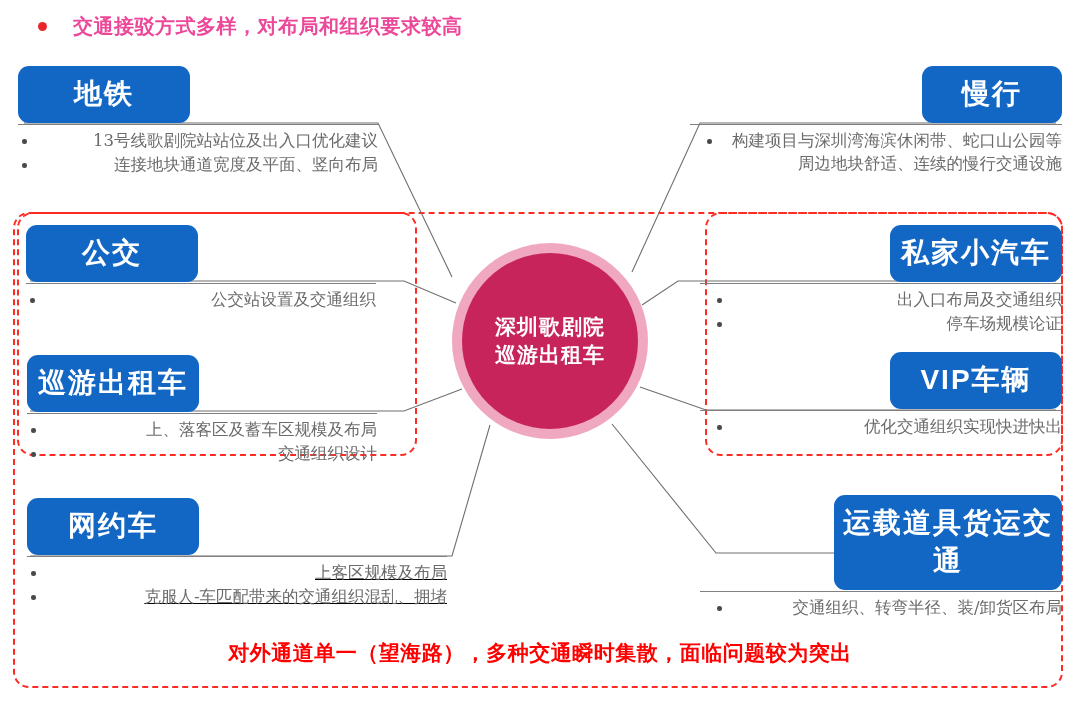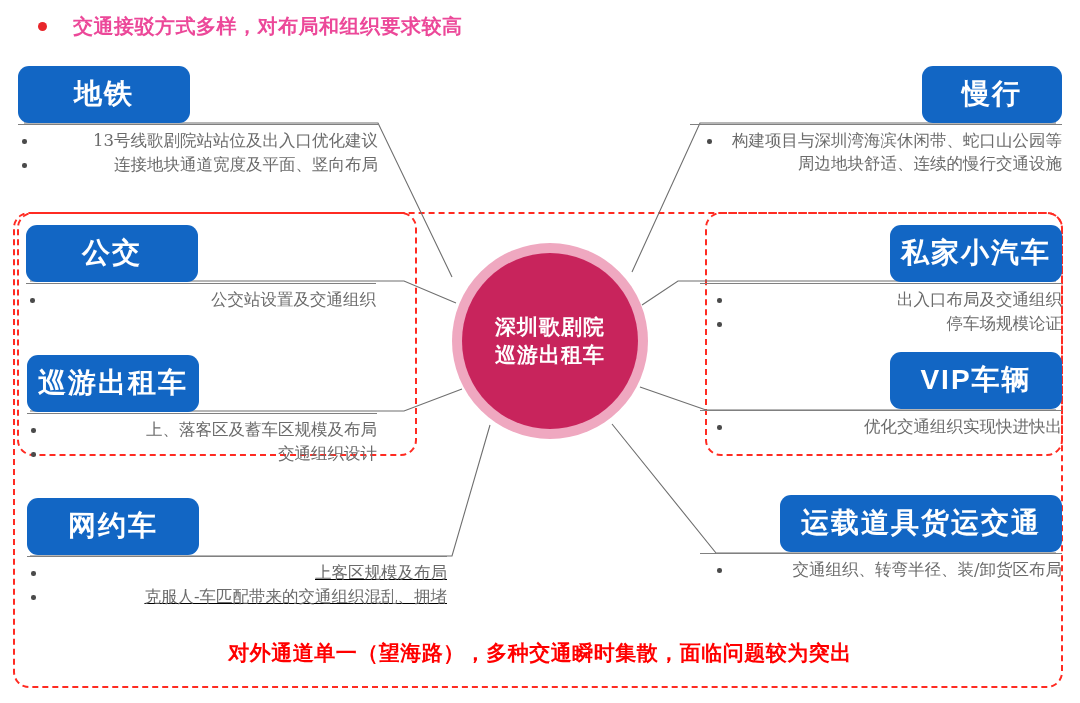--- a/index.html
+++ b/index.html
@@ -94,21 +94,21 @@
   
   .branch.right .chip{float:right;}
   .branch.right .clear{clear:both;}
   #b-slow{left:690px;top:66px;width:372px;}
   #b-slow .chip{width:140px;}
   #b-car{left:700px;top:225px;width:362px;}
   #b-car .chip{width:172px;}
   #b-vip{left:700px;top:352px;width:362px;}
   #b-vip .chip{width:172px;}
   #b-freight{left:700px;top:495px;width:362px;}
-  #b-freight .chip{width:282px;}
+  #b-freight .chip{width:228px;}
 
   
   .bottom-note{
     position:absolute;left:0;top:639px;width:1080px;
     text-align:center;color:#FF0000;font-weight:bold;font-size:21px;
     letter-spacing:.5px;
   }
 </style>
 </head>
 <body>

